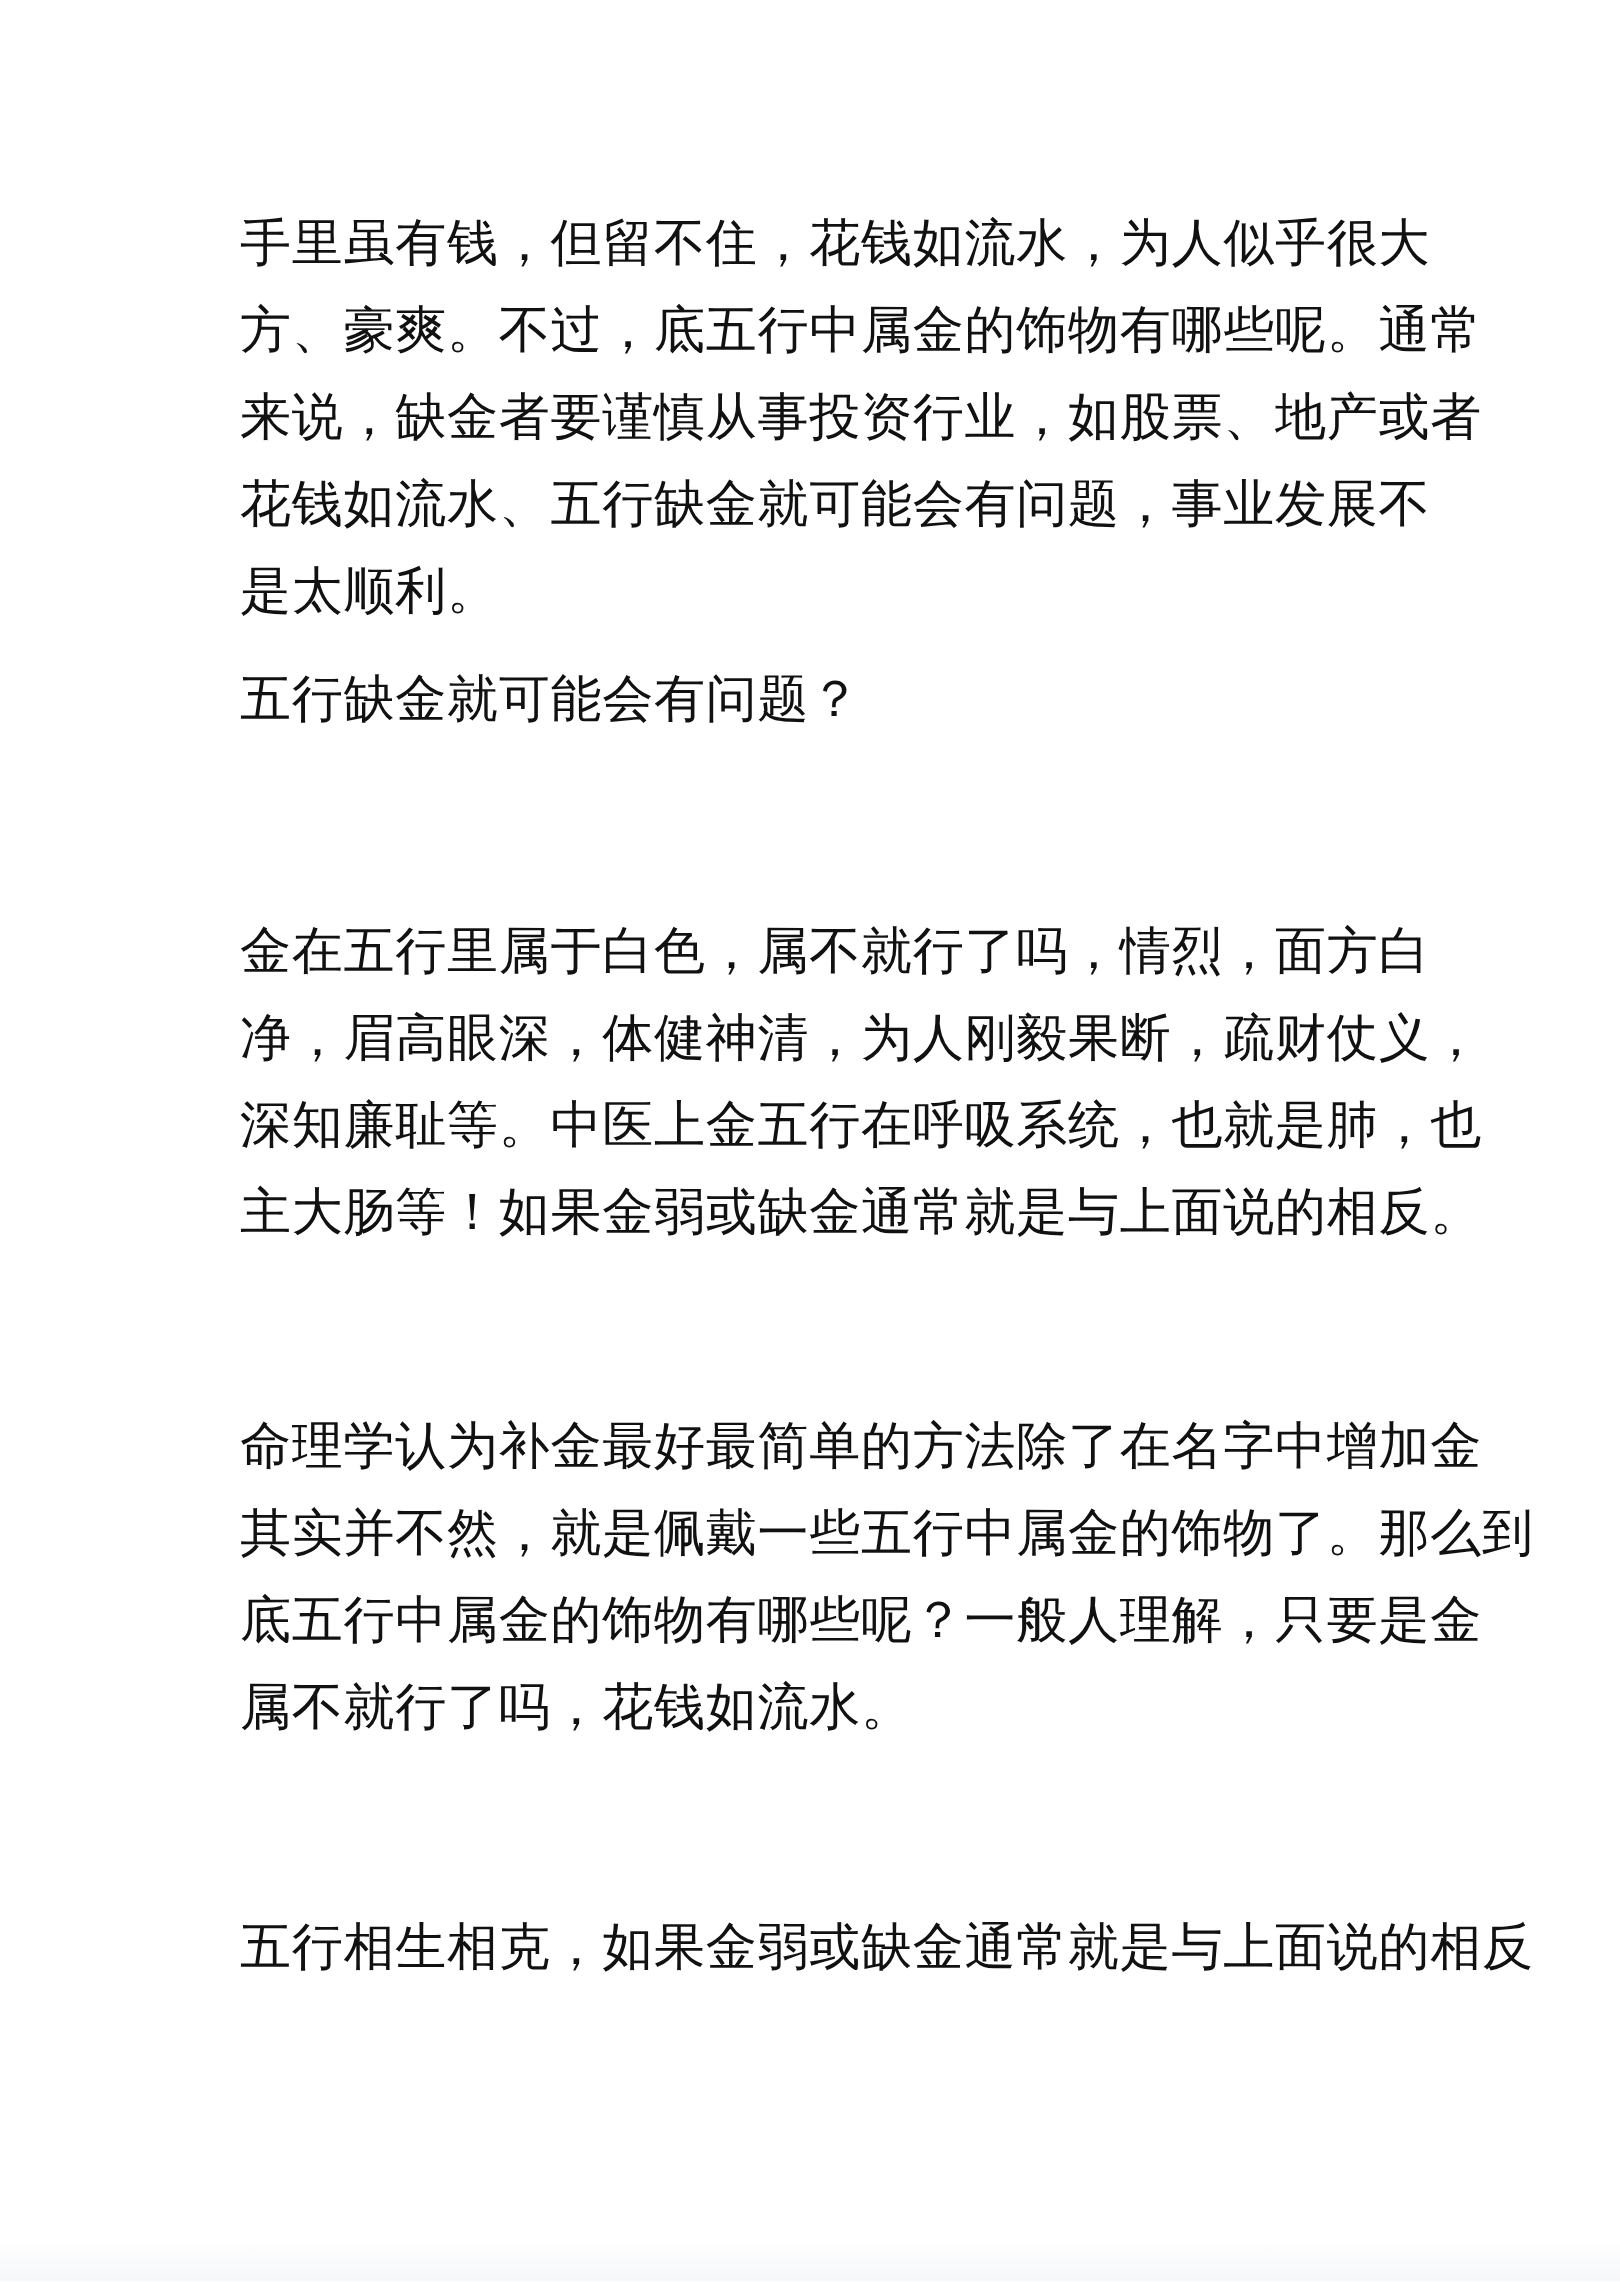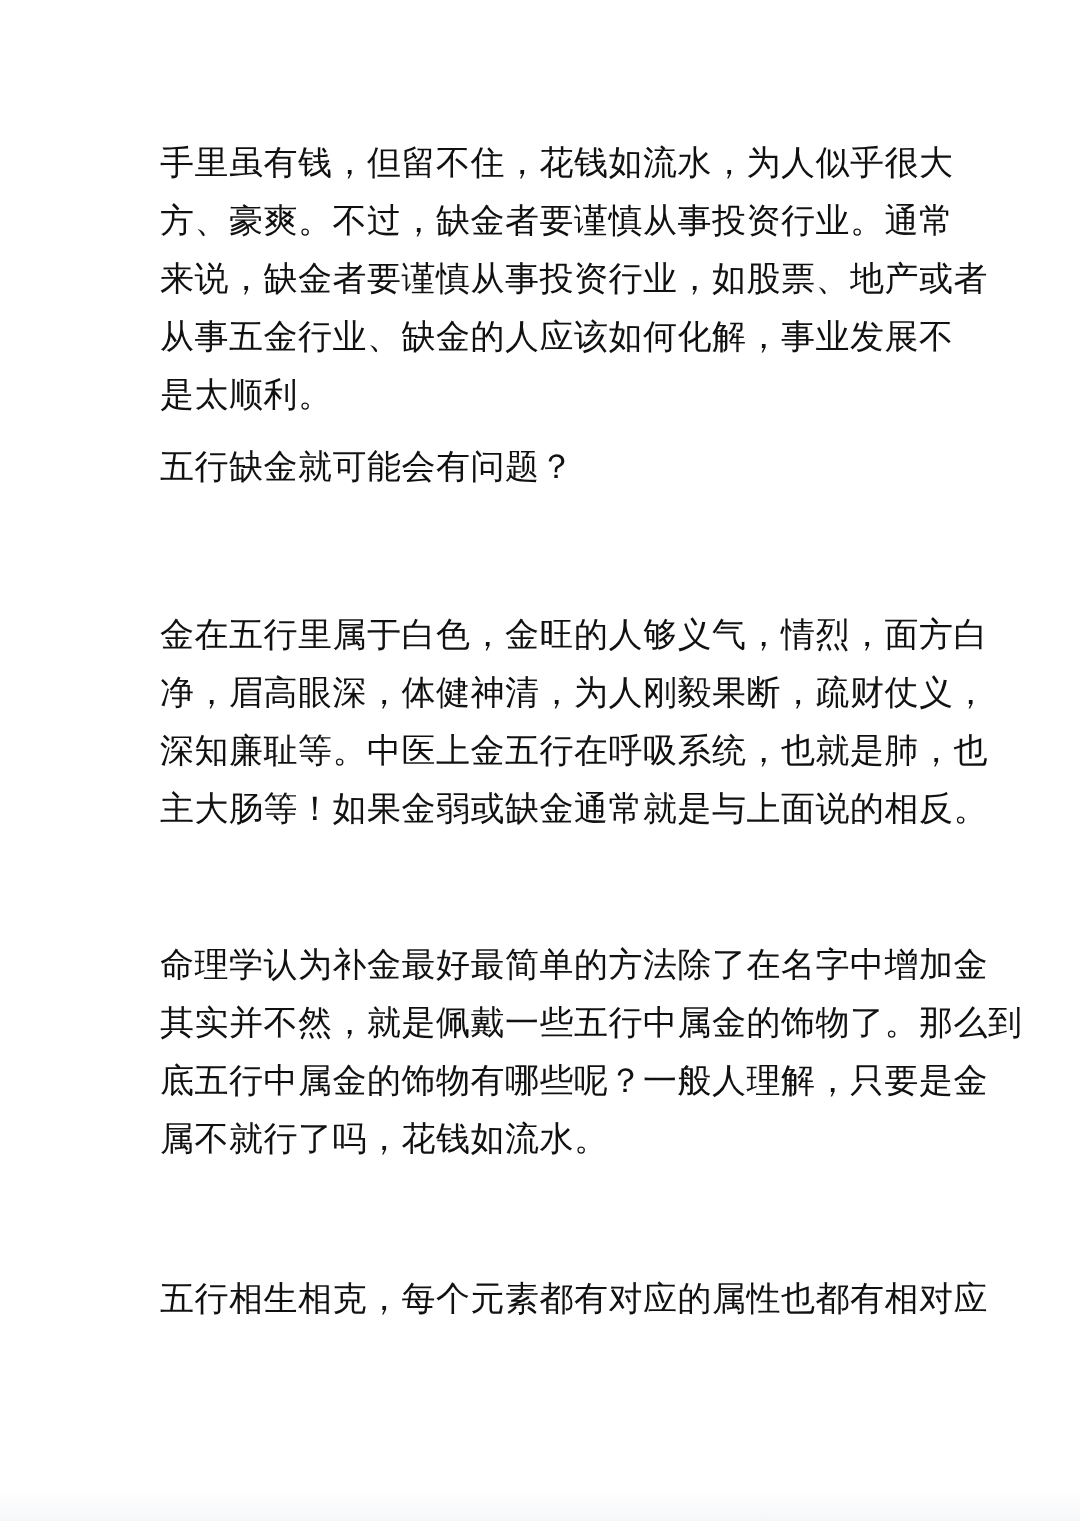--- a/index.html
+++ b/index.html
@@ -43,43 +43,43 @@
     pointer-events: none;
   }
 </style>
 </head>
 <body>
 
 <div class="article">
 
   <div class="para para-intro">
     <div class="line">手里虽有钱，但留不住，花钱如流水，为人似乎很大</div>
-    <div class="line">方、豪爽。不过，缺金者要谨慎从事投资行业。通常</div>
+    <div class="line">方、豪爽。不过，底五行中属金的饰物有哪些呢。通常</div>
     <div class="line">来说，缺金者要谨慎从事投资行业，如股票、地产或者</div>
-    <div class="line">从事五金行业、缺金的人应该如何化解，事业发展不</div>
+    <div class="line">花钱如流水、五行缺金就可能会有问题，事业发展不</div>
     <div class="line">是太顺利。</div>
   </div>
 
   <div class="para para-question">
     <div class="line">五行缺金就可能会有问题？</div>
   </div>
 
   <div class="para para-gold-traits">
-    <div class="line">金在五行里属于白色，金旺的人够义气，情烈，面方白</div>
+    <div class="line">金在五行里属于白色，属不就行了吗，情烈，面方白</div>
     <div class="line">净，眉高眼深，体健神清，为人刚毅果断，疏财仗义，</div>
     <div class="line">深知廉耻等。中医上金五行在呼吸系统，也就是肺，也</div>
     <div class="line">主大肠等！如果金弱或缺金通常就是与上面说的相反。</div>
   </div>
 
   <div class="para para-remedy">
     <div class="line">命理学认为补金最好最简单的方法除了在名字中增加金</div>
     <div class="line">其实并不然，就是佩戴一些五行中属金的饰物了。那么到</div>
     <div class="line">底五行中属金的饰物有哪些呢？一般人理解，只要是金</div>
     <div class="line">属不就行了吗，花钱如流水。</div>
   </div>
 
   <div class="para para-colors">
-    <div class="line">五行相生相克，每个元素都有对应的属性也都有相对应</div>
+    <div class="line">五行相生相克，如果金弱或缺金通常就是与上面说的相反</div>
   </div>
 
 </div>
 
 <div class="bottom-fade"></div>
 
 </body></html>

